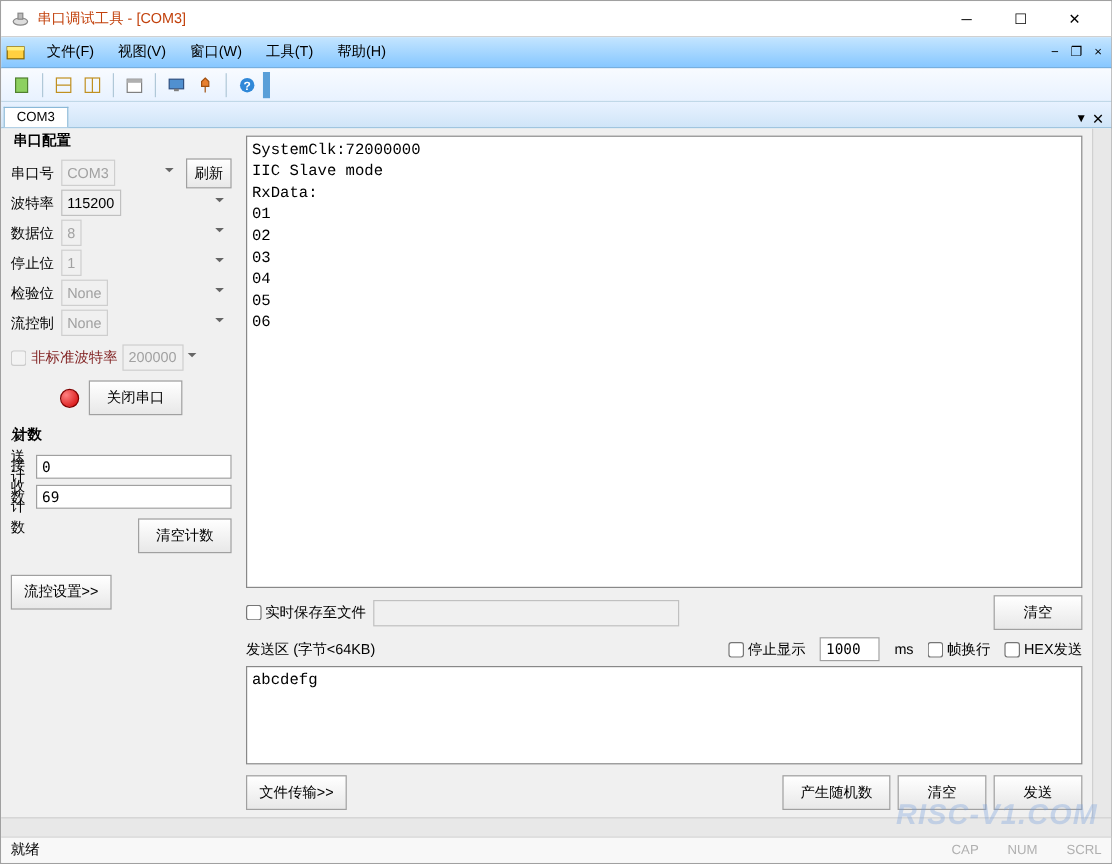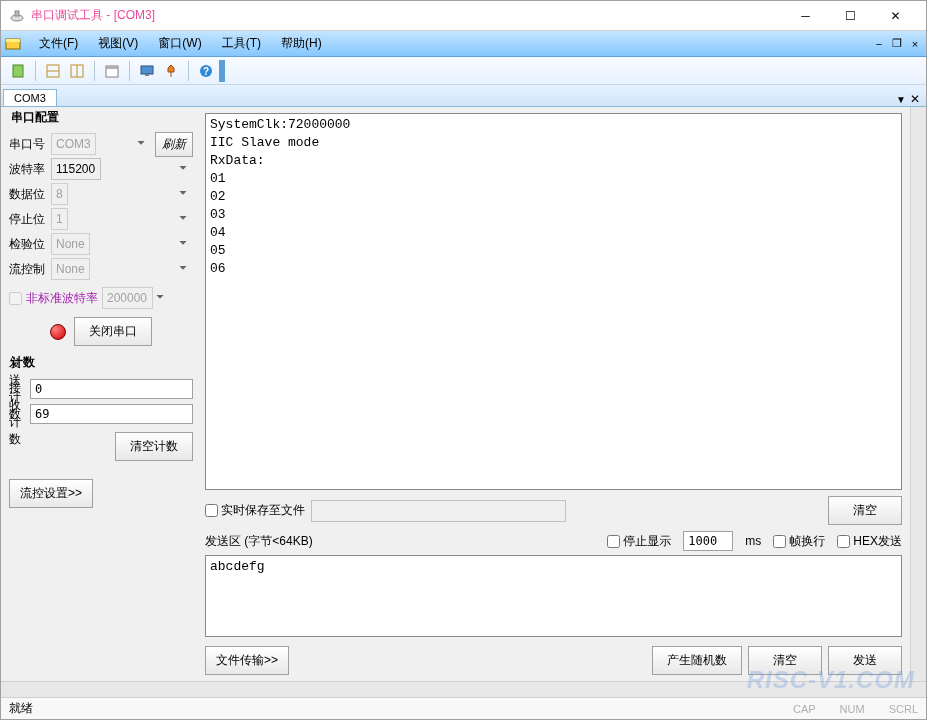--- a/index.html
+++ b/index.html
@@ -1,20 +1,20 @@
 <!DOCTYPE html>
 <html><head>
 <meta charset="utf-8">
 <style>
 * { box-sizing: border-box; margin: 0; padding: 0; }
 body { font-family: "Microsoft YaHei", Tahoma, sans-serif; font-size: 12px; background: #fff; overflow: hidden; }
 .window { width: 927px; height: 720px; border: 1px solid #a0a0a0; display: flex; flex-direction: column; }
 .titlebar { height: 30px; background: #fff; display: flex; align-items: center; padding: 0 8px; border-bottom: 1px solid #d0d0d0; }
 .title-icon { width: 16px; height: 16px; margin-right: 6px; }
-.title-text { flex: 1; color: #ec4899; font-size: 12px; }
+.title-text { flex: 1; color: #c2410c; font-size: 12px; }
 .win-controls { display: flex; }
 .win-btn { width: 45px; height: 29px; display: flex; align-items: center; justify-content: center; cursor: pointer; font-family: Arial; }
 
 .menubar { height: 26px; background: linear-gradient(#c4e5ff, #86c7ff); display: flex; align-items: center; padding: 0 4px; border-bottom: 1px solid #5a9fd8; }
 .menu-icon { width: 16px; height: 16px; margin-right: 8px; }
 .menu-item { padding: 2px 10px; cursor: pointer; color: #000; }
 .mdi-controls { margin-left: auto; display: flex; gap: 4px; }
 .mdi-btn { width: 14px; height: 14px; cursor: pointer; font-size: 11px; display: flex; align-items: center; justify-content: center; }
 
 .toolbar { height: 28px; background: linear-gradient(#f8fbff, #e8f2ff); display: flex; align-items: center; padding: 0 6px; border-bottom: 1px solid #c0d8e8; gap: 2px; }
@@ -31,21 +31,21 @@
 
 .left-panel { width: 200px; padding: 0 8px; }
 .section-title { font-weight: bold; margin: 2px 0 6px 2px; }
 .form-row { display: flex; align-items: center; height: 24px; margin-bottom: 1px; }
 .form-label { width: 42px; }
 .form-select { flex: 1; height: 22px; border: 1px solid #c0c0c0; background: #f0f0f0; padding: 0 4px; font-size: 12px; appearance: none; position: relative; }
 .form-select::after { content: "⏷"; position: absolute; right: 4px; }
 .select-wrap { flex: 1; position: relative; }
 .select-caret { position: absolute; right: 6px; top: 4px; font-size: 10px; color: #666; }
 .btn { background: linear-gradient(#fff,#e8e8e8); border: 1px solid #a0a0a0; padding: 3px 10px; cursor: pointer; font-size: 12px; font-family: inherit; }
-.refresh-btn { margin-left: 4px; padding: 3px 6px; font-style: italic; }
+.refresh-btn { margin-left: 4px; padding: 3px 6px; }
 .checkbox-row { display: flex; align-items: center; margin: 6px 0; }
 .checkbox-row input[type="checkbox"] { margin-right: 4px; }
 .port-action { display: flex; align-items: center; justify-content: center; gap: 8px; margin: 8px 0; }
 .red-dot { width: 16px; height: 16px; border-radius: 50%; background: radial-gradient(circle at 30% 30%, #ff8080, #d00000); border: 1px solid #800000; }
 .count-input { flex: 1; height: 20px; border: 1px solid #a0a0a0; padding: 0 4px; font-size: 12px; font-family: monospace; background: #fff; }
 .clear-count-wrap { display: flex; justify-content: flex-end; margin-top: 6px; }
 
 .right-panel { flex: 1; display: flex; flex-direction: column; padding: 6px 8px 6px 4px; gap: 6px; min-height: 0; }
 .groupbox-header { display: flex; align-items: center; margin-bottom: 4px; }
 .groupbox-title { font-size: 12px; }
@@ -183,21 +183,21 @@
       <div class="form-row">
         <span class="form-label">检验位</span>
         <div class="select-wrap"><select class="form-select" disabled=""><option>None</option></select><span class="select-caret">⏷</span></div>
       </div>
       <div class="form-row">
         <span class="form-label">流控制</span>
         <div class="select-wrap"><select class="form-select" disabled=""><option>None</option></select><span class="select-caret">⏷</span></div>
       </div>
       <div class="checkbox-row">
         <input type="checkbox" disabled="" style="">
-        <span style="color:#a21caf;">非标准波特率</span>
+        <span style="color:#7f1d1d;">非标准波特率</span>
         <div class="select-wrap" style="flex:0 0 68px;margin-left:4px;"><select class="form-select" disabled=""><option>200000</option></select><span class="select-caret">⏷</span></div>
       </div>
       <div class="port-action">
         <div class="red-dot"></div>
         <button class="btn" style="padding:5px 14px;">关闭串口</button>
       </div>
 
       <div class="section-title" style="font-weight:bold;">计数</div>
       <div class="form-row">
         <span class="form-label" style="width:56px;">发送计数</span>

